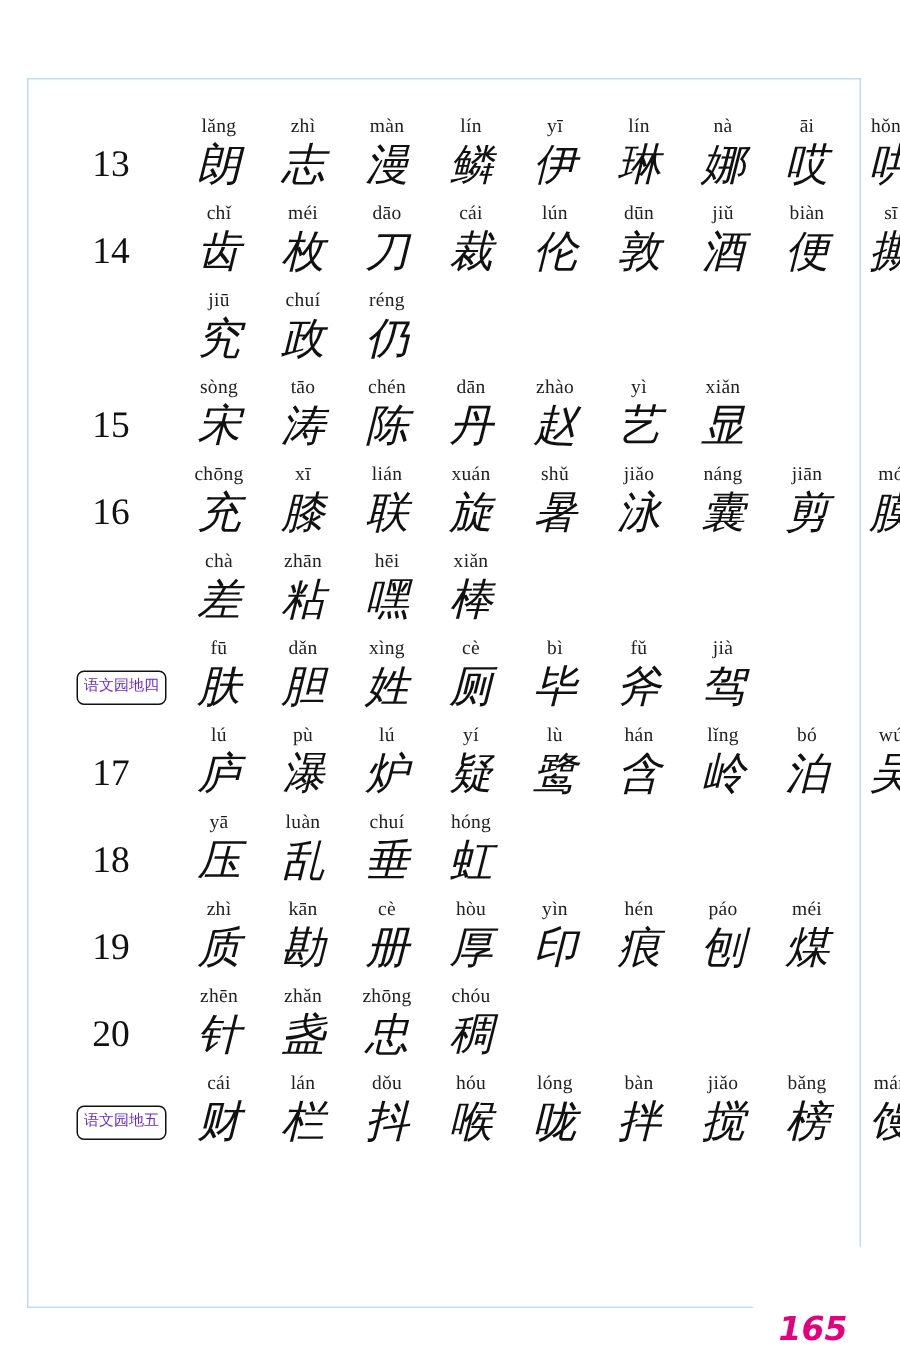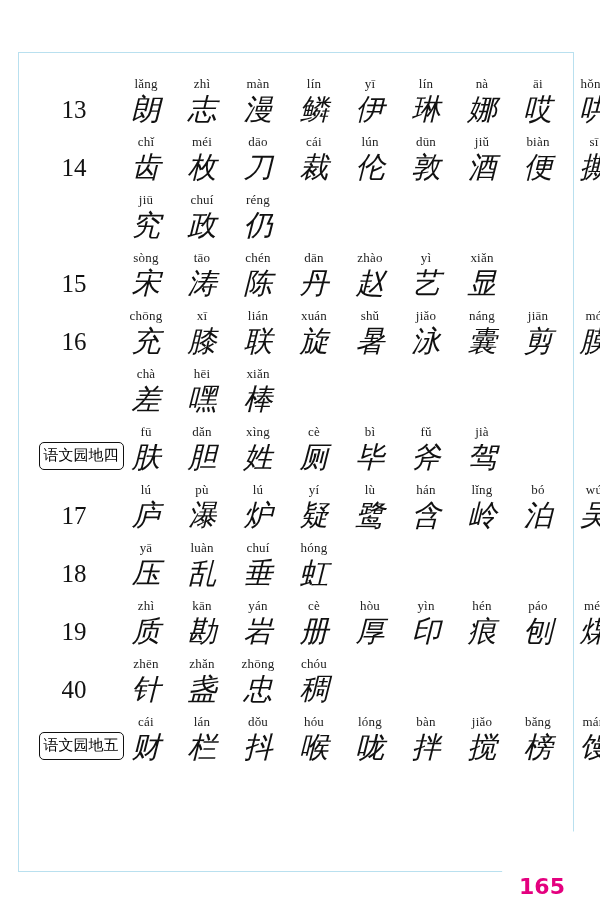--- a/index.html
+++ b/index.html
@@ -47,24 +47,24 @@
   .num {
     font-family: "Liberation Serif", serif;
     font-size: 25px;
     color: #111;
     line-height: 1;
   }
   .unit-tag {
     border: 1px solid #111;
     border-radius: 5px;
     font-family: "DejaVu Sans", sans-serif;
-    font-size: 15px;
+    font-size: 10px;
     line-height: 1;
     padding: 5px 4px 6px 4px;
-    color: #000000;
+    color: #6d28d9;
     white-space: nowrap;
     letter-spacing: 0px;
     margin-left: 14px;
   }
   .chars {
     display: flex;
     flex: 1 1 auto;
   }
   .cell {
     width: 56px;
@@ -100,20 +100,21 @@
     display: flex;
     align-items: flex-end;
     justify-content: center;
   }
   .page-num {
     font-family: "DejaVu Sans", sans-serif;
     font-size: 22px;
     color: #e4007f;
     font-weight: bold;
     padding-bottom: 2px;
+    font-style: italic;
   }
   .mascot {
     position: absolute;
     right: 18px;
     bottom: 40px;
     width: 76px;
     height: 58px;
   }
 </style>
 </head>
@@ -304,20 +305,24 @@
       </div>
     </div>
     <div class="row">
       <div class="label-cell"></div>
       <div class="chars">
         <div class="cell">
           <div class="py">chà</div>
           <div class="hz">差</div>
         </div>
         <div class="cell">
+          <div class="py">zhān</div>
+          <div class="hz">粘</div>
+        </div>
+        <div class="cell">
           <div class="py">hēi</div>
           <div class="hz">嘿</div>
         </div>
         <div class="cell">
           <div class="py">xiǎn</div>
           <div class="hz">棒</div>
         </div>
       </div>
     </div>
     <div class="row">
@@ -428,24 +433,20 @@
       <div class="chars">
         <div class="cell">
           <div class="py">zhì</div>
           <div class="hz">质</div>
         </div>
         <div class="cell">
           <div class="py">kān</div>
           <div class="hz">勘</div>
         </div>
         <div class="cell">
-          <div class="py">yán</div>
-          <div class="hz">岩</div>
-        </div>
-        <div class="cell">
           <div class="py">cè</div>
           <div class="hz">册</div>
         </div>
         <div class="cell">
           <div class="py">hòu</div>
           <div class="hz">厚</div>
         </div>
         <div class="cell">
           <div class="py">yìn</div>
           <div class="hz">印</div>
@@ -459,21 +460,21 @@
           <div class="hz">刨</div>
         </div>
         <div class="cell">
           <div class="py">méi</div>
           <div class="hz">煤</div>
         </div>
       </div>
     </div>
     <div class="row">
       <div class="label-cell">
-        <span class="num">40</span>
+        <span class="num">20</span>
       </div>
       <div class="chars">
         <div class="cell">
           <div class="py">zhēn</div>
           <div class="hz">针</div>
         </div>
         <div class="cell">
           <div class="py">zhǎn</div>
           <div class="hz">盏</div>
         </div>

